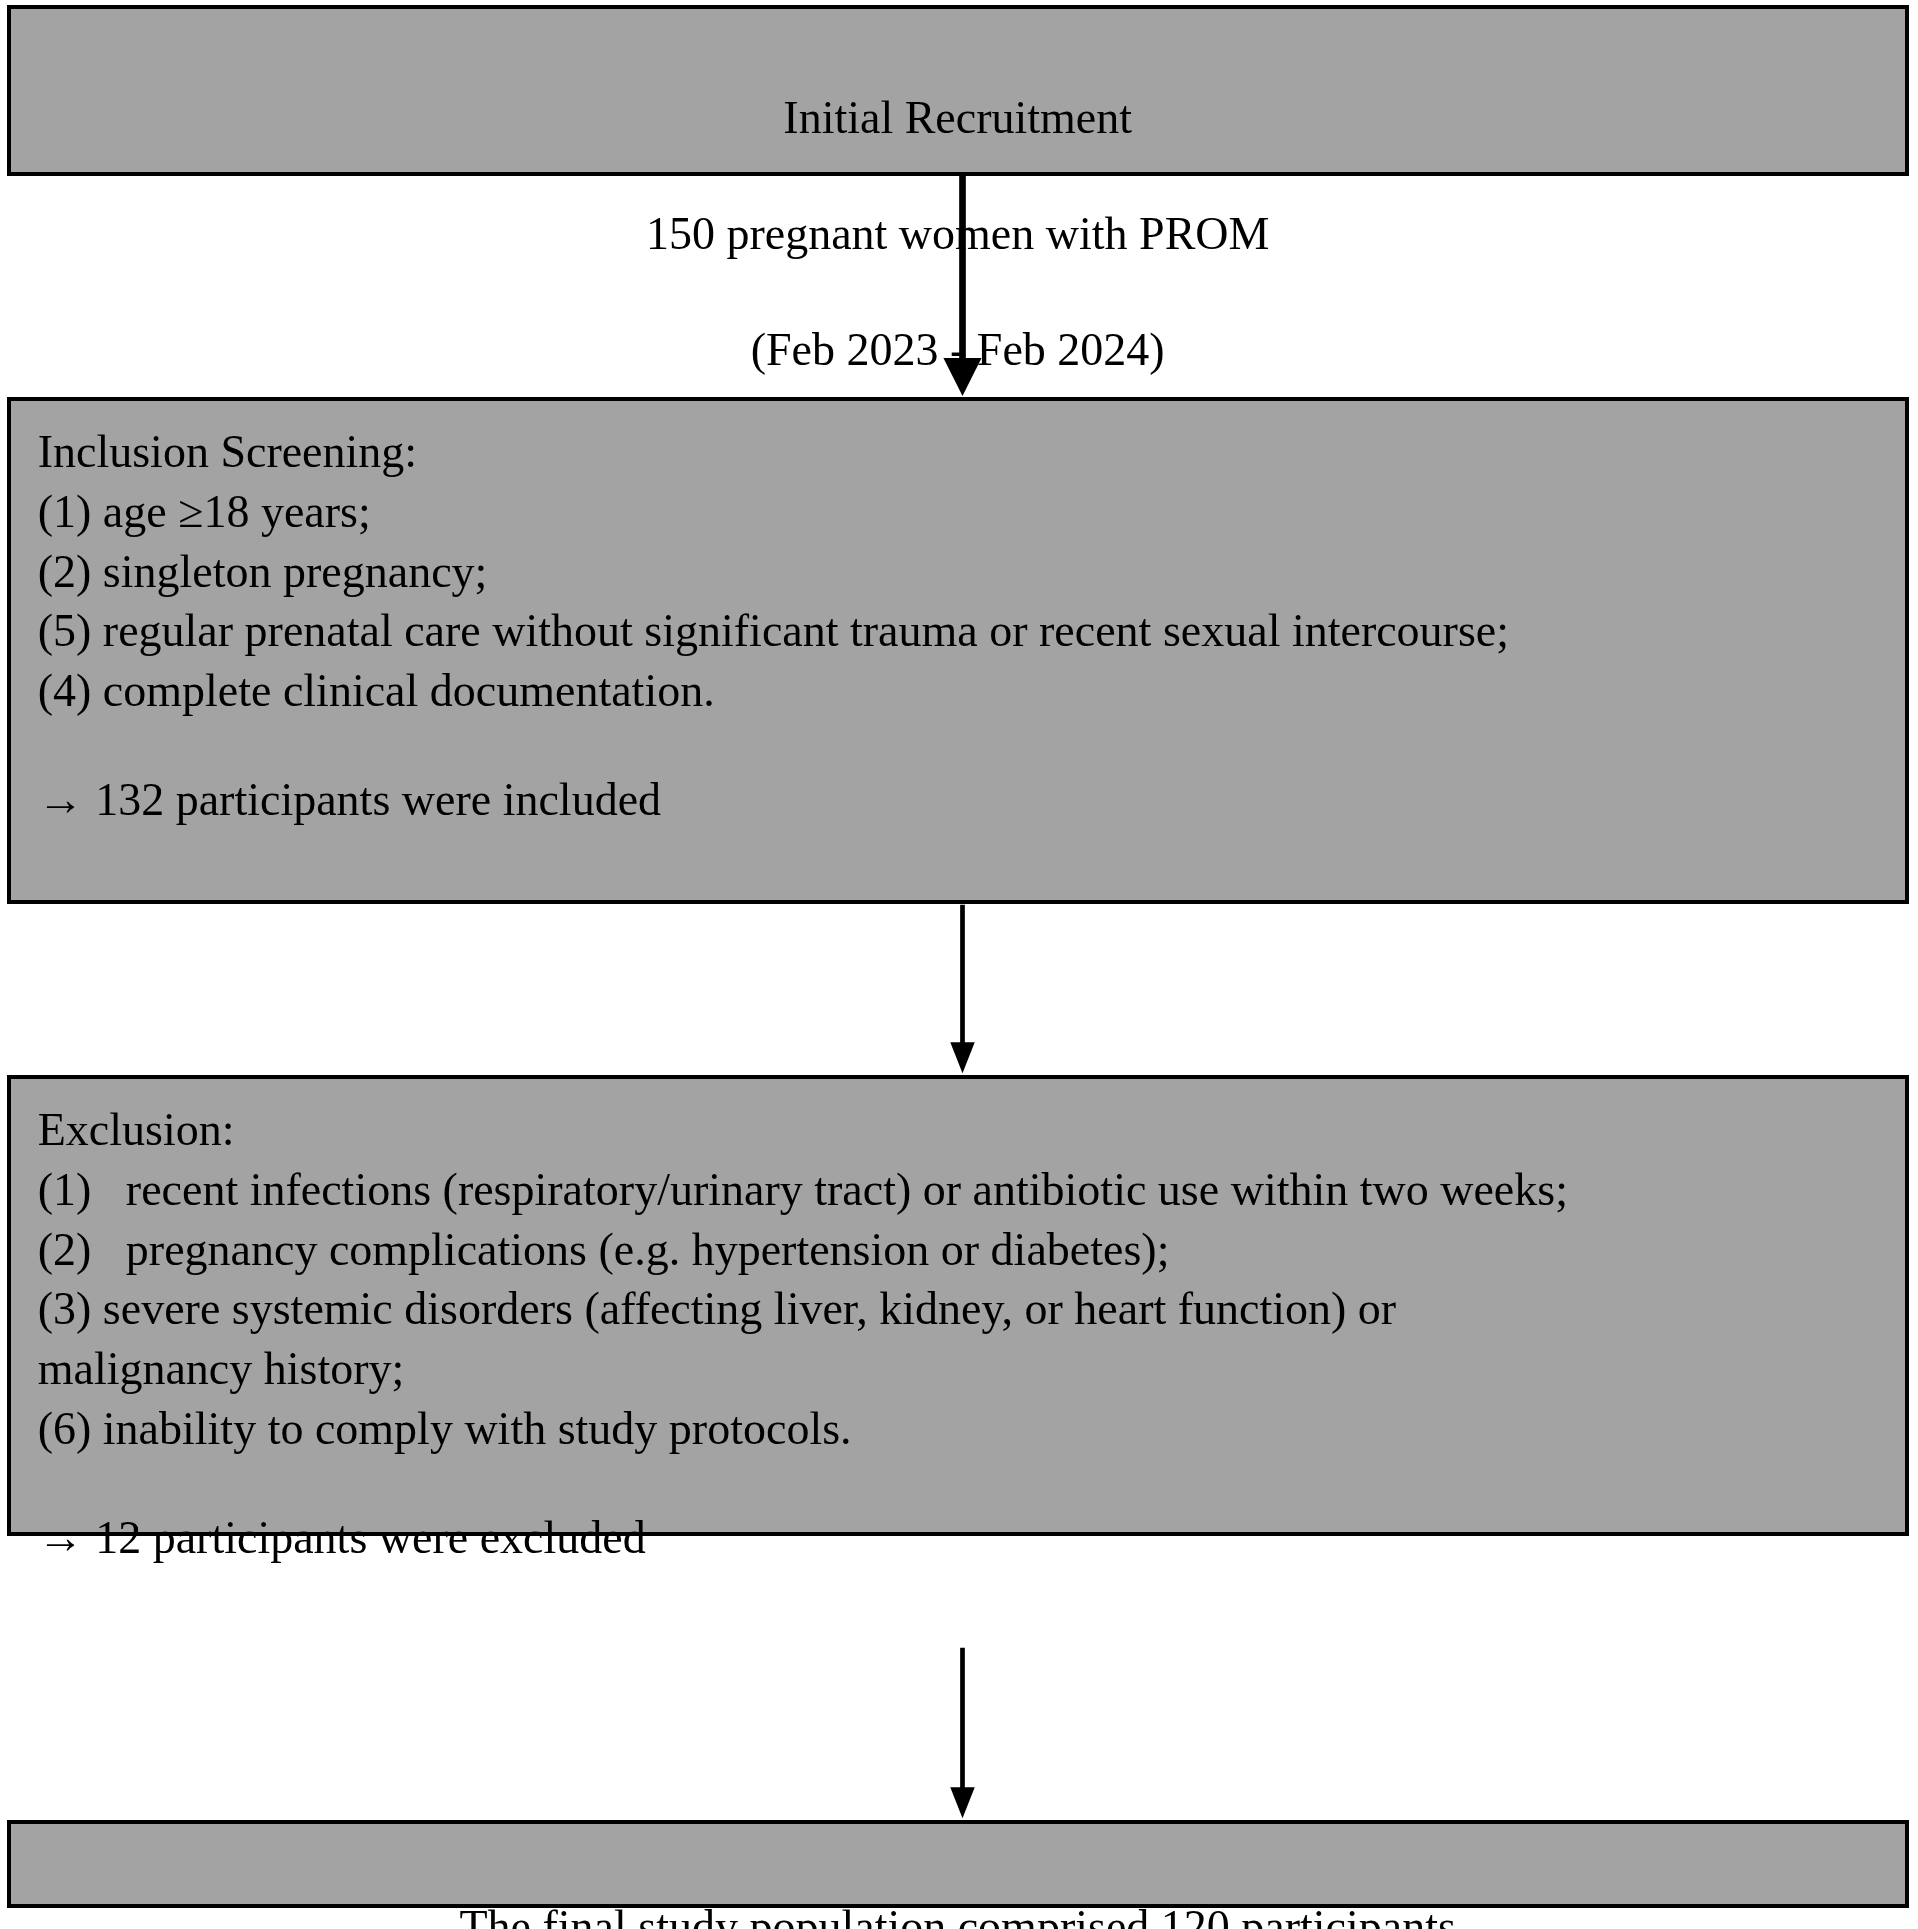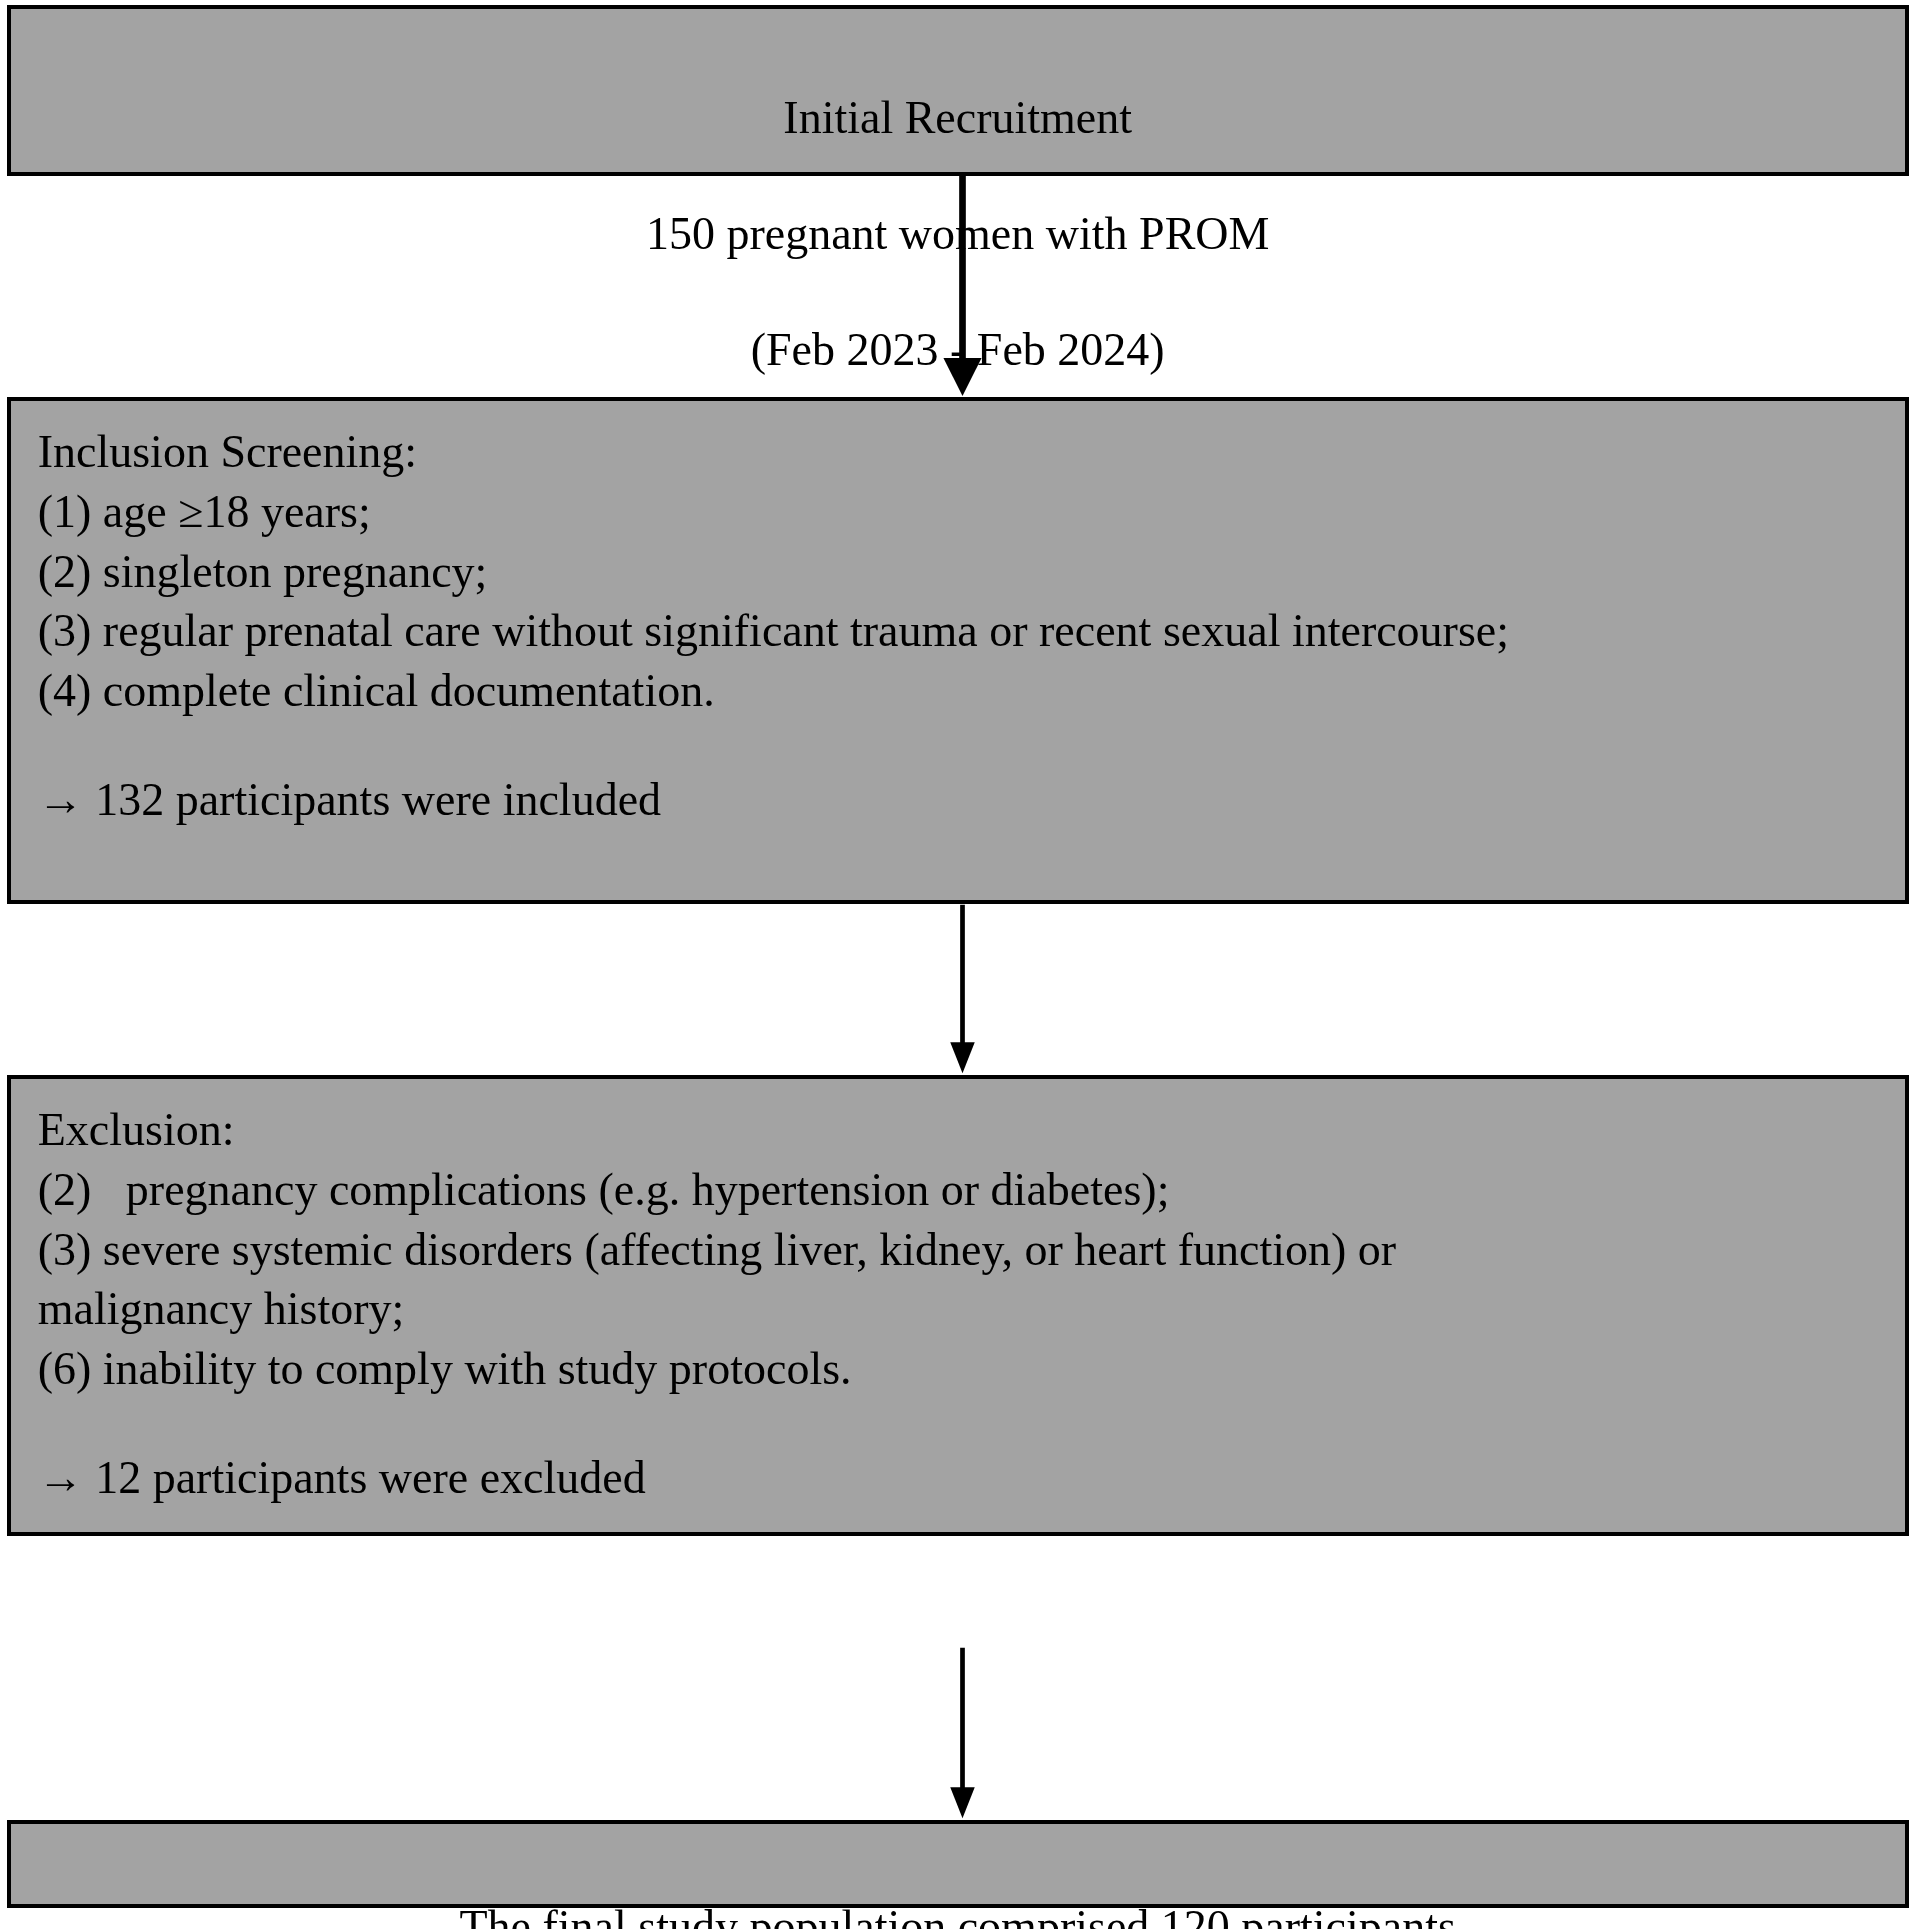--- a/index.html
+++ b/index.html
@@ -81,37 +81,38 @@
       <line x1="32" y1="0" x2="32" y2="200" stroke="#000000" stroke-width="7"></line>
       <polygon points="32,231 12,191 52,191" fill="#000000"></polygon>
     </svg>
   </div>
 
   <div class="flow-box" id="box-2" style="left:6.7px; top:397px; width:1902px; height:507px;">
     <div class="box-text-left" style="top:21px;">
       <span class="text-line">Inclusion Screening:</span>
       <span class="text-line">(1) age ≥18 years;</span>
       <span class="text-line">(2) singleton pregnancy;</span>
-      <span class="text-line">(3) regular prenatal care without significant trauma or recent sexual intercourse;</span>
+      <span class="text-line">(5) regular prenatal care without significant trauma or recent sexual intercourse;</span>
       <span class="text-line">(4) complete clinical documentation.</span>
       <span class="spacer-line"></span>
       <span class="text-line">→ 132 participants were included</span>
     </div>
   </div>
 
   <div class="connector" style="left:938px; top:904px; width:49px; height:171px;">
     <svg width="49" height="171" viewBox="0 0 52 180" aria-hidden="true">
       <line x1="26" y1="0" x2="26" y2="154" stroke="#000000" stroke-width="5"></line>
       <polygon points="26,179 13,146 39,146" fill="#000000"></polygon>
     </svg>
   </div>
 
   <div class="flow-box" id="box-3" style="left:6.7px; top:1075px; width:1902px; height:461px;">
     <div class="box-text-left" style="top:21px;">
       <span class="text-line">Exclusion:</span>
+      <span class="text-line">(1)   recent infections (respiratory/urinary tract) or antibiotic use within two weeks;</span>
       <span class="text-line">(2)   pregnancy complications (e.g. hypertension or diabetes);</span>
       <span class="text-line">(3) severe systemic disorders (affecting liver, kidney, or heart function) or</span>
       <span class="text-line">malignancy history;</span>
       <span class="text-line">(6) inability to comply with study protocols.</span>
       <span class="spacer-line"></span>
       <span class="text-line">→ 12 participants were excluded</span>
     </div>
   </div>
 
   <div class="connector" style="left:938px; top:1647px; width:49px; height:173px;">

